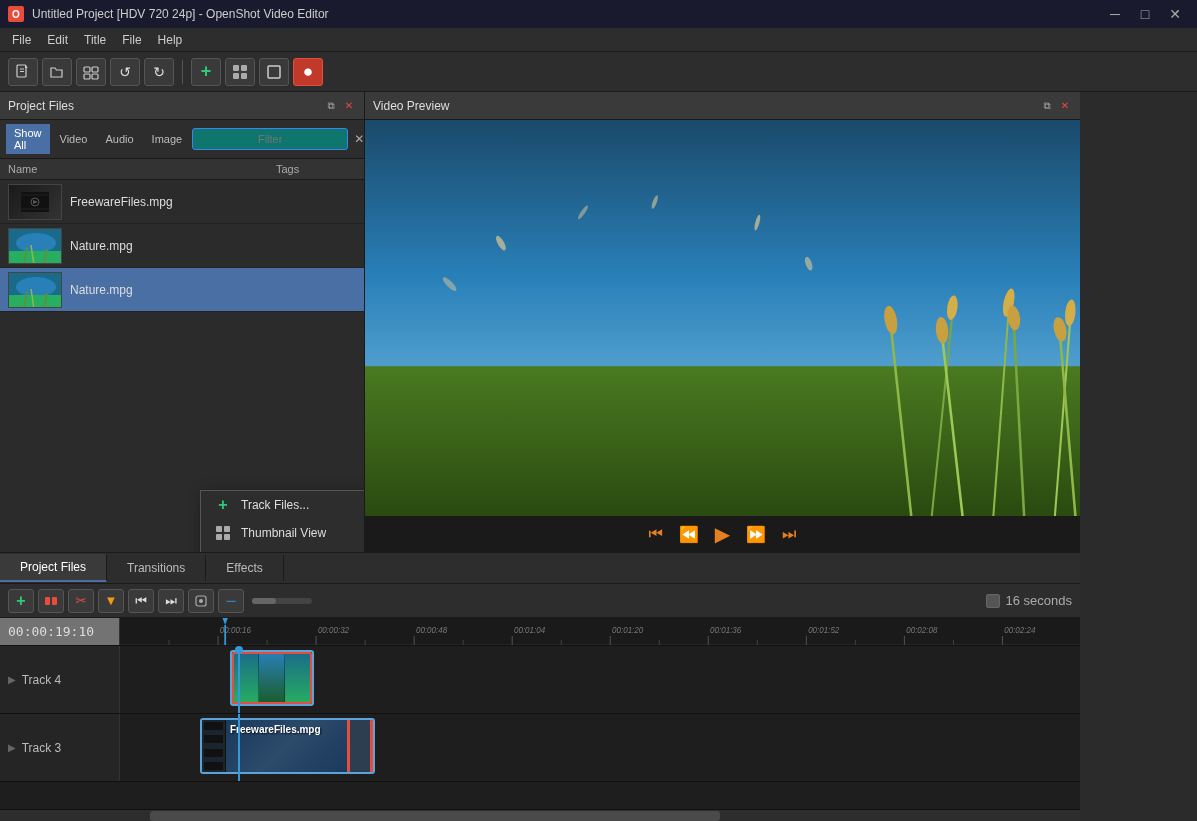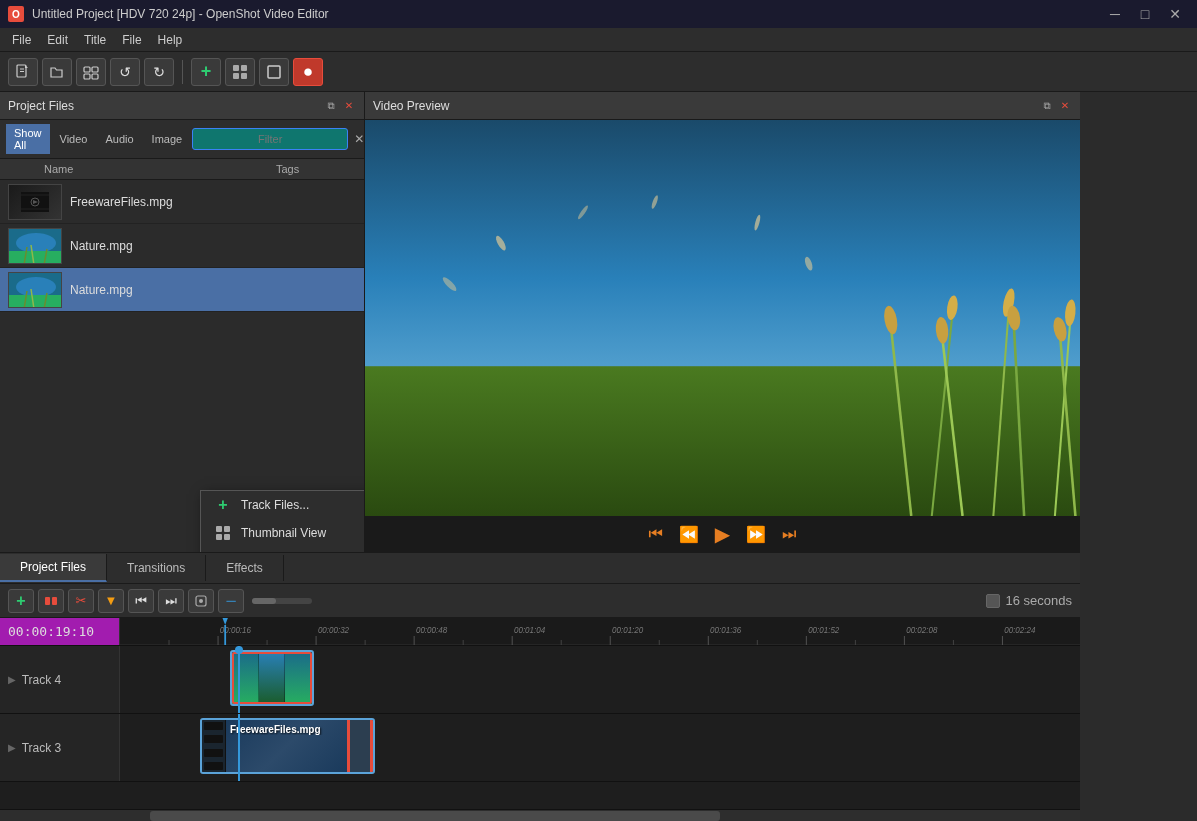--- a/index.html
+++ b/index.html
@@ -33,21 +33,21 @@
     #pf-header .panel-controls { display: flex; gap: 4px; }
     .panel-ctrl-btn { width: 14px; height: 14px; border-radius: 2px; cursor: pointer; display: flex; align-items: center; justify-content: center; font-size: 10px; color: #aaa; }
 
     #pf-tabs { display: flex; align-items: center; padding: 4px 6px; gap: 2px; background: #2d2d2d; border-bottom: 1px solid #1a1a1a; }
     .pf-tab { padding: 3px 8px; font-size: 11px; cursor: pointer; border-radius: 0; color: #bbb; }
     .pf-tab.active { background: #4a6fa5; color: white; }
     #filter-input { flex: 1; background: #0f766e; border: 1px solid #3b82f6; color: #ccc; padding: 2px 6px; font-size: 11px; border-radius: 3px; height: 22px; text-align: center; }
     .pf-filter-clear { color: #aaa; cursor: pointer; font-size: 12px; padding: 0 4px; }
 
     #pf-table-header { display: flex; padding: 4px 8px; background: #333; border-bottom: 1px solid #1a1a1a; }
-    .pf-col-name { flex: 1; font-size: 11px; color: #aaa; margin-left: 36px; }
+    .pf-col-name { flex: 1; font-size: 11px; color: #aaa; }
     .pf-col-tags { width: 80px; font-size: 11px; color: #aaa; }
 
     #pf-list { flex: 1; overflow-y: auto; background: #2b2b2b; position: relative; }
     .pf-item { display: flex; align-items: center; padding: 2px 8px; height: 44px; cursor: pointer; border-bottom: 1px solid #222; }
     .pf-item.selected { background: #4a6fa5; }
     .pf-item-thumb { width: 54px; height: 36px; background: #1a1a1a; border: 1px solid #444; margin-right: 8px; overflow: hidden; flex-shrink: 0; }
     .thumb-dark { background: linear-gradient(135deg, #1a1a1a 0%, #333 100%); width: 100%; height: 100%; display: flex; align-items: center; justify-content: center; }
     .thumb-nature { background: linear-gradient(135deg, #2980b9 0%, #27ae60 100%); width: 100%; height: 100%; }
     .pf-item-name { flex: 1; font-size: 12px; color: #ddd; }
 
@@ -72,21 +72,21 @@
     .btm-tab.active { background: #3a3a3a; color: white; border-bottom: 2px solid #4a6fa5; }
 
     
     #timeline { flex: 1; background: #1e1e1e; display: flex; flex-direction: column; }
     #tl-toolbar { background: #2d2d2d; height: 34px; display: flex; align-items: center; padding: 0 8px; gap: 4px; border-bottom: 1px solid #1a1a1a; }
     .tl-btn { width: 26px; height: 24px; background: #3a3a3a; border: 1px solid #555; border-radius: 3px; display: flex; align-items: center; justify-content: center; cursor: pointer; color: #ddd; font-size: 13px; }
     .tl-btn.green { color: #2ecc71; }
     .tl-zoom-track { width: 60px; height: 6px; background: #444; border-radius: 3px; position: relative; cursor: pointer; }
     .tl-zoom-fill { height: 100%; background: #666; border-radius: 3px; width: 40%; }
     .tl-time-icon { width: 14px; height: 14px; background: #555; border: 1px solid #666; border-radius: 2px; }
-    .tl-current-time { width: 120px; background: #a21caf; color: #ddd; font-size: 13px; padding: 0 8px; height: 100%; display: flex; align-items: center; font-family: monospace; border-right: 1px solid #333; }
+    .tl-current-time { width: 120px; background: #737373; color: #ddd; font-size: 13px; padding: 0 8px; height: 100%; display: flex; align-items: center; font-family: monospace; border-right: 1px solid #333; }
     .tl-ruler { flex: 1; background: #1a1a1a; height: 100%; overflow: hidden; position: relative; display: flex; align-items: center; }
 
     #tl-tracks { flex: 1; display: flex; flex-direction: column; }
     .tl-track { display: flex; height: 68px; border-bottom: 1px solid #111; }
     .tl-track-label { width: 120px; background: #252525; display: flex; align-items: center; padding: 0 8px; border-right: 1px solid #333; flex-shrink: 0; }
     .tl-track-label-text { color: #bbb; font-size: 12px; cursor: pointer; }
     .tl-track-label-arrow { color: #666; margin-right: 6px; font-size: 10px; }
     .tl-track-content { flex: 1; background: #1e1e1e; position: relative; overflow: hidden; }
     .clip-label { position: absolute; top: 4px; left: 4px; right: 4px; font-size: 10px; color: white; font-weight: bold; white-space: nowrap; overflow: hidden; text-overflow: ellipsis; text-shadow: 1px 1px 2px rgba(0,0,0,0.8); }
     .tl-scrollbar { height: 12px; background: #2d2d2d; border-top: 1px solid #111; position: relative; }

